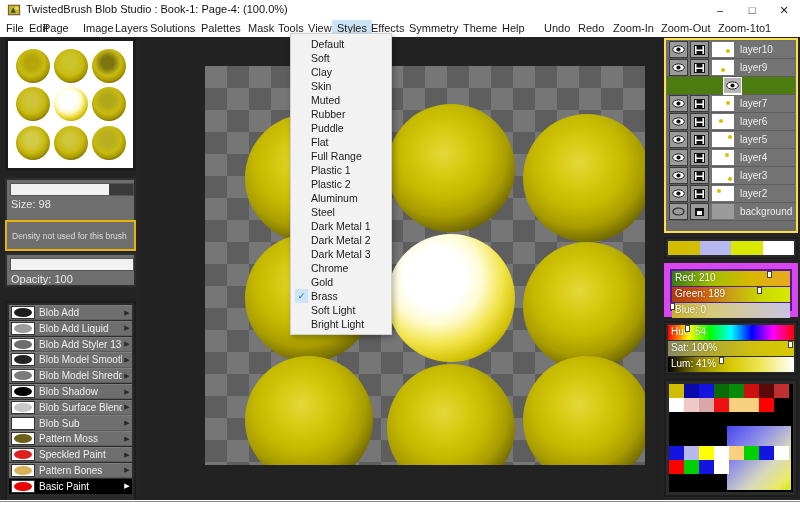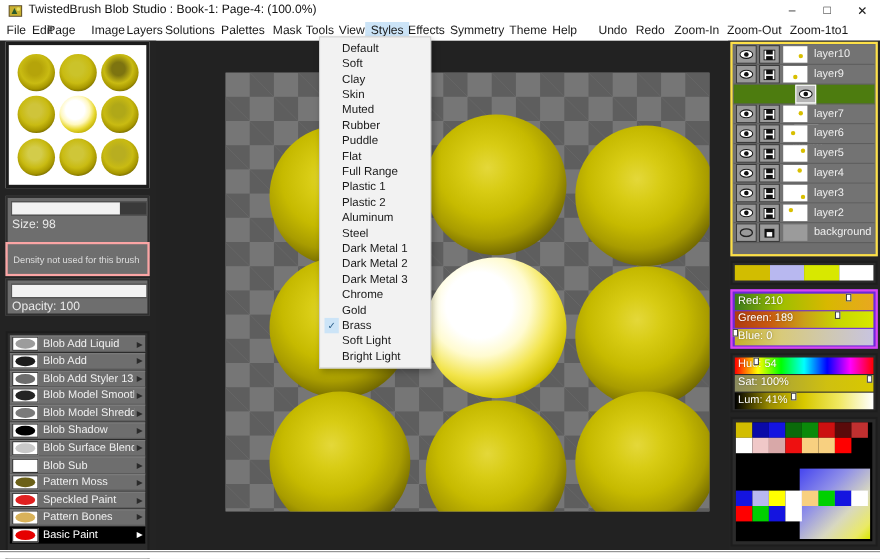--- a/index.html
+++ b/index.html
@@ -39,21 +39,21 @@
   .pv-cell{position:relative;}
   .pv-blob{position:absolute;left:50%;top:50%;width:34px;height:34px;margin:-17px 0 0 -17px;border-radius:50%;}
 
   .slider-block{position:absolute;left:5px;top:141px;width:131px;height:56px;
       background:#6e6e6e;border:2px solid #2e2e2e;box-sizing:border-box;}
   .slider-track{position:absolute;left:3px;top:3px;width:124px;height:13px;background:#3a3a3a;border:1px solid #555;box-sizing:border-box;}
   .slider-fill{position:absolute;left:0;top:0;height:100%;background:#f2f2f2;}
   .slider-label{position:absolute;left:4px;top:18px;font-size:11px;color:#e9e9e9;}
 
   .density-block{position:absolute;left:5px;top:183px;width:131px;height:31px;
-      background:#6e6e6e;border:2px solid #fca5a5;box-sizing:border-box;}
+      background:#6e6e6e;border:2px solid #eab308;box-sizing:border-box;}
   .density-text{position:absolute;left:5px;top:9px;font-size:8.5px;color:#dddddd;}
 
   .opacity-block{position:absolute;left:5px;top:216px;width:131px;height:34px;
       background:#6e6e6e;border:2px solid #2e2e2e;box-sizing:border-box;}
 
   .brushlist{position:absolute;left:5px;top:264px;width:131px;height:239px;
       background:#2b2b2b;border:2px solid #1d1d1d;box-sizing:border-box;padding:2px;}
   .brushrow{position:relative;height:15.2px;margin-bottom:0.6px;background:#6e6e6e;
       display:flex;align-items:center;border-top:1px solid #7d7d7d;border-bottom:1px solid #5c5c5c;box-sizing:border-box;}
   .brushrow.selected{background:#000000;border-top:1px solid #000;border-bottom:1px solid #000;}
@@ -89,21 +89,21 @@
   .lthumb.bg{background:#9b9b9b;}
   .lthumb .dot{position:absolute;width:4px;height:4px;border-radius:50%;background:#d8bf00;}
   .lname{font-size:10px;color:#eeeeee;margin-left:6px;white-space:nowrap;}
   .layerrow.selected .lname{color:#ffffff;}
 
   .swatchbar{position:absolute;left:2px;top:200px;width:134px;height:22px;
       background:#2b2b2b;border:2px solid #1d1d1d;box-sizing:border-box;padding:2px;display:flex;}
   .swatchbar div{flex:1;}
 
   .rgbpanel{position:absolute;left:2px;top:226px;width:134px;height:54px;
-      background:#6d28d9;border:2px solid #d946ef;box-sizing:border-box;padding:2px;}
+      background:#4c1d95;border:6px solid #d946ef;box-sizing:border-box;padding:2px;}
   .hslpanel{position:absolute;left:2px;top:284px;width:134px;height:54px;
       background:#2b2b2b;border:2px solid #1d1d1d;box-sizing:border-box;padding:2px;}
   .colslider{position:relative;height:15px;margin-bottom:1px;}
   .colslider .lab{position:absolute;left:3px;top:1px;font-size:10px;color:#ffffff;z-index:3;
       text-shadow:0 0 2px rgba(0,0,0,.4);white-space:nowrap;}
   .colslider .knob{position:absolute;top:0;width:5px;height:7px;background:#ffffff;border:1px solid #444;z-index:4;box-sizing:border-box;}
 
   .palettepanel{position:absolute;left:2px;top:342px;width:134px;height:118px;
       background:#2b2b2b;border:2px solid #1d1d1d;box-sizing:border-box;padding:3px;}
   .palinner{position:relative;width:100%;height:100%;background:#000000;}
@@ -213,30 +213,30 @@
     <div class="opacity-block">
       <div class="slider-track">
         <div class="slider-fill" id="opacity-fill" style="width: 100%;"></div>
       </div>
       <div class="slider-label">Opacity: 100</div>
     </div>
 
     <div class="brushlist" id="brushlist">
         <div class="brushrow">
           <div class="brush-ico">
+            <i style="inset: 1px 2px; border-radius: 50%; background: rgb(29, 29, 29);"></i>
+          </div>
+          <div class="brush-name">Blob Add</div>
+          <div class="brush-arrow">▶</div>
+        </div>
+        <div class="brushrow">
+          <div class="brush-ico">
             <i style="inset: 1px 2px; border-radius: 50%; background: rgb(156, 156, 156);"></i>
           </div>
           <div class="brush-name">Blob Add Liquid</div>
-          <div class="brush-arrow">▶</div>
-        </div>
-        <div class="brushrow">
-          <div class="brush-ico">
-            <i style="inset: 1px 2px; border-radius: 50%; background: rgb(29, 29, 29);"></i>
-          </div>
-          <div class="brush-name">Blob Add</div>
           <div class="brush-arrow">▶</div>
         </div>
         <div class="brushrow">
           <div class="brush-ico">
             <i style="inset: 1px 2px; border-radius: 50%; background: rgb(109, 109, 109);"></i>
           </div>
           <div class="brush-name">Blob Add Styler 13</div>
           <div class="brush-arrow">▶</div>
         </div>
         <div class="brushrow">

